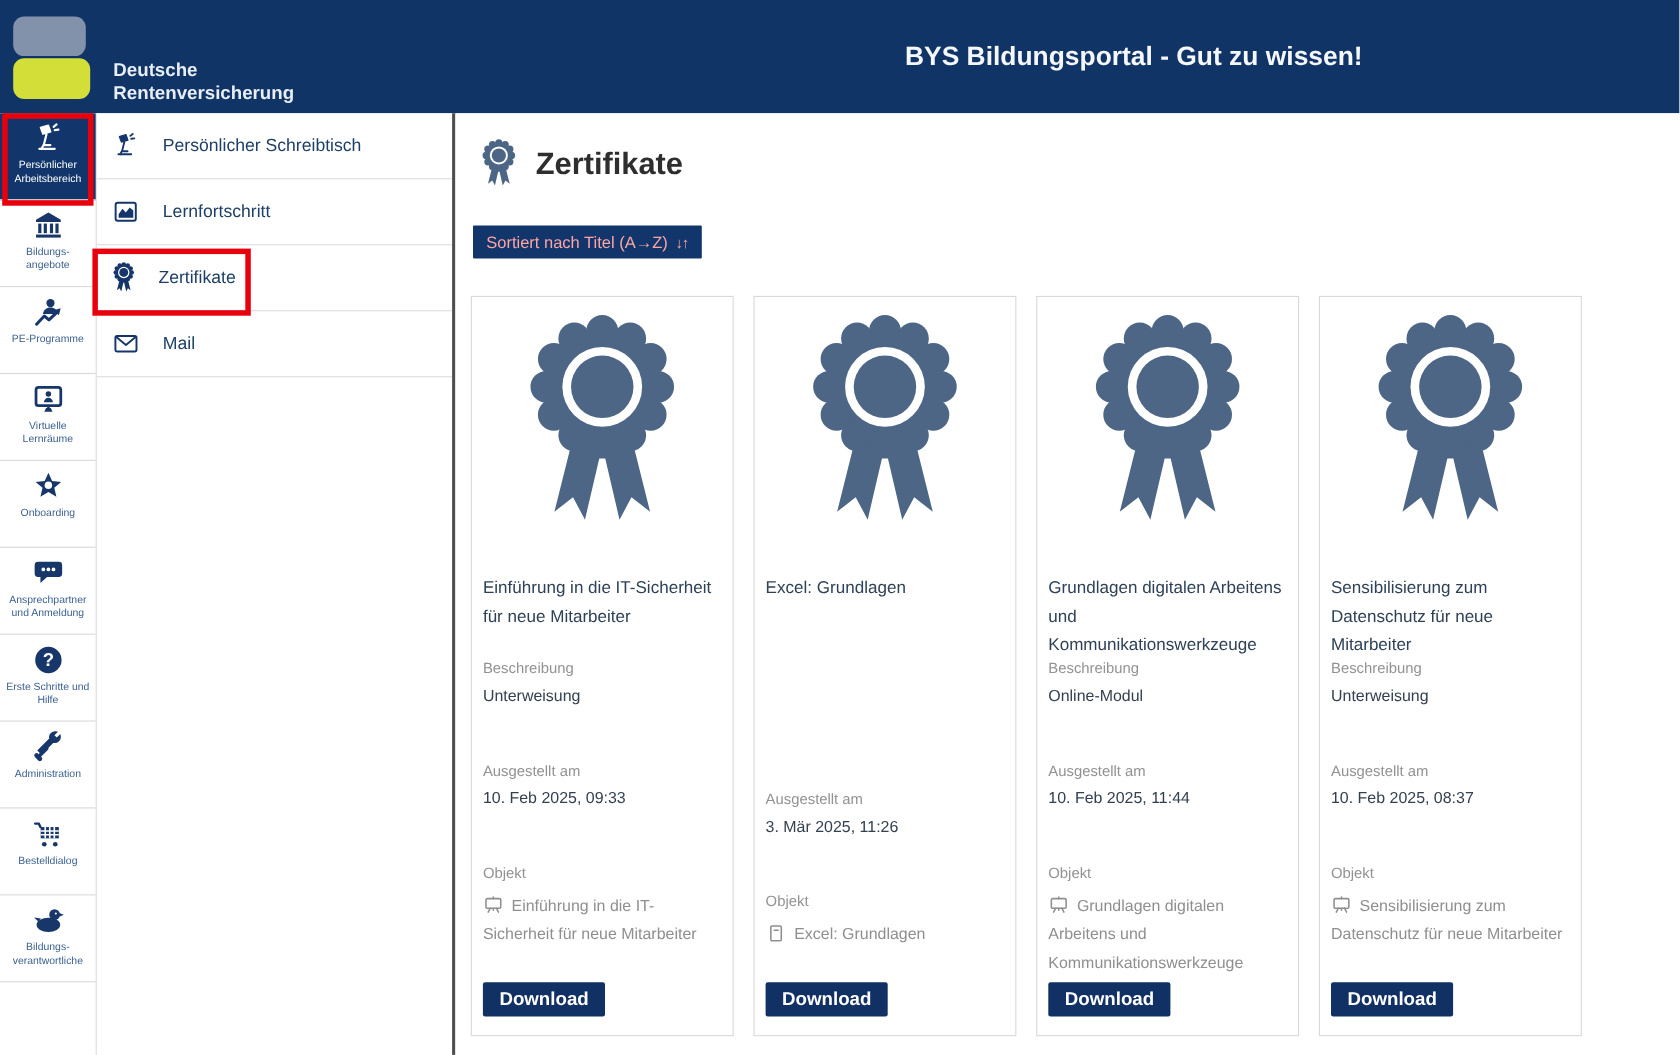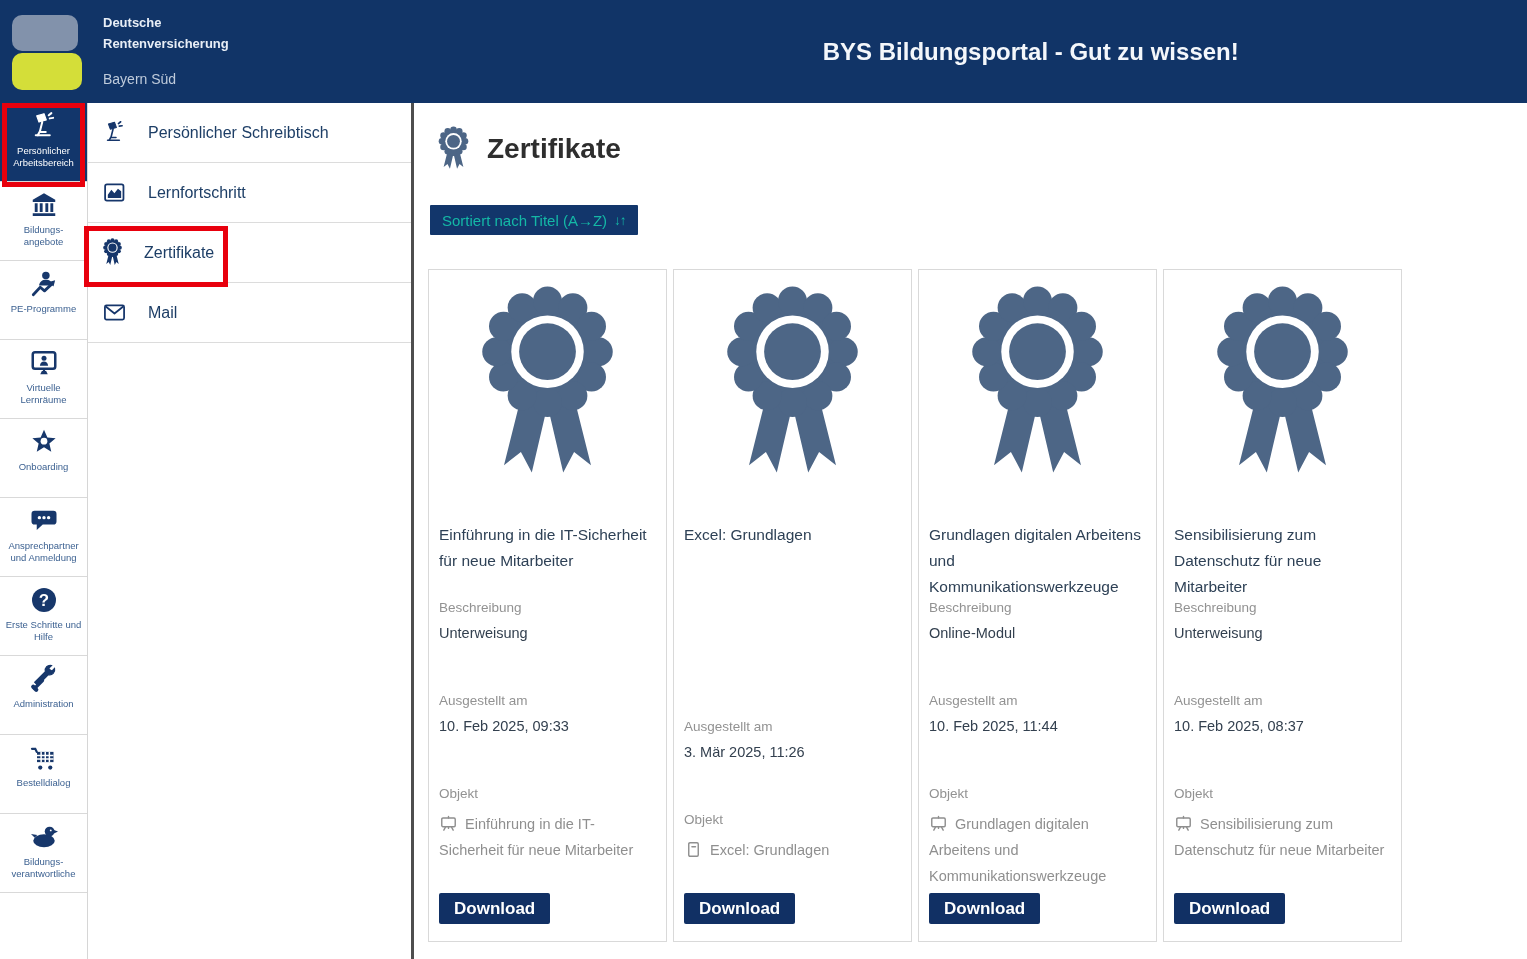--- a/index.html
+++ b/index.html
@@ -6,21 +6,21 @@
   html,body { background:#fff; }
   body { font-family:"Liberation Sans","DejaVu Sans",sans-serif; }
   .stage { position:relative; width:1527px; height:959px; overflow:hidden; background:#fff; }
 
   
   .header { position:absolute; left:0; top:0; width:1527px; height:103px; background:#113467; }
   .logo { position:absolute; left:12px; top:15px; width:70px; }
   .logo-top { width:66px; height:36px; background:#8292ab; border-radius:10px; }
   .logo-bottom { width:70px; height:37px; background:#d4de39; border-radius:10px; margin-top:2px; }
   .brand { position:absolute; left:103px; top:12px; color:#e8eef6; }
-  .brand-name { font-size:13px; font-weight:bold; line-height:21px; white-space:pre-line; }
+  .brand-name { font-size:17px; font-weight:bold; line-height:21px; white-space:pre-line;margin-top:41px; }
   .brand-region { margin-top:17px; font-size:14px; color:#bfcbdb; }
   .header-title { position:absolute; top:38px; left:67.5%; transform:translateX(-50%);
     color:#f4f7fb; font-size:24px; font-weight:bold; white-space:nowrap; }
 
   
   .rail { position:absolute; left:0; top:103px; bottom:0; width:88px; background:#fff; border-right:1px solid #d6d6d6; }
   .rail-item { height:79px; border-bottom:1px solid #d9d9d9; color:#17376b; display:flex; flex-direction:column; align-items:center; cursor:pointer; }
   .rail-item svg { width:30px; height:30px; margin-top:8px; flex:none; }
   .rail-label { margin-top:4px; font-size:9.5px; line-height:11.5px; color:#3c6191; text-align:center; white-space:pre-line; }
   .rail-item.active { background:#12366b; color:#fff; }
@@ -34,26 +34,26 @@
   .submenu-label { margin-left:21px; font-size:16px; color:#1d3e66; }
 
   .vdivider { position:absolute; left:411px; top:103px; bottom:0; width:3px; background:#4e4e4e; }
 
   
   .main { position:absolute; left:414px; top:103px; right:0; bottom:0; background:#fff; padding-left:14px; }
   .page-head { margin-top:23px; margin-left:9px; display:flex; align-items:center; color:#4d6686; }
   .page-head svg { width:33px; height:46px; }
   .page-title { margin-left:17px; font-size:28px; font-weight:600; color:#2e2e2e; }
   .sort-btn { margin-top:33px; margin-left:2px; display:inline-flex; align-items:center; height:30px;
-    background:#12366b; color:#14b8a6; border:none; padding:0 12px; font-size:15px;
+    background:#12366b; color:#fca5a5; border:none; padding:0 12px; font-size:15px;
     font-family:inherit; cursor:pointer; border-radius:1px;justify-content:space-between; }
   .sort-arrows { margin-left:7px; font-size:13.5px; letter-spacing:-1px; }
 
   
-  .cards { margin-top:34px; display:flex; gap:6px; }
+  .cards { margin-top:34px; display:flex; gap:18px; }
   .card { width:239px; height:673px; border:1px solid #d9d9d9; background:#fff; padding:0 10px;
     display:flex; flex-direction:column; color:#4d6686; }
   .c-icon { height:230px; display:flex; justify-content:center; align-items:center; }
   .c-icon svg { width:145px; height:203px; }
   .c-title { height:86px; padding-top:22px; font-size:15.5px; font-weight:400; line-height:26px; color:#2e4156; }
   .c-sec { height:93px; padding-top:14px; }
   .c-objekt { flex:1; }
   .sec-label { font-size:13.5px; line-height:15px; color:#929292; }
   .sec-value { margin-top:10px; font-size:14.5px; line-height:16px; color:#33404f; }
   .obj-value { margin-top:10px; font-size:14.5px; line-height:26px; color:#8f8f8f; }

